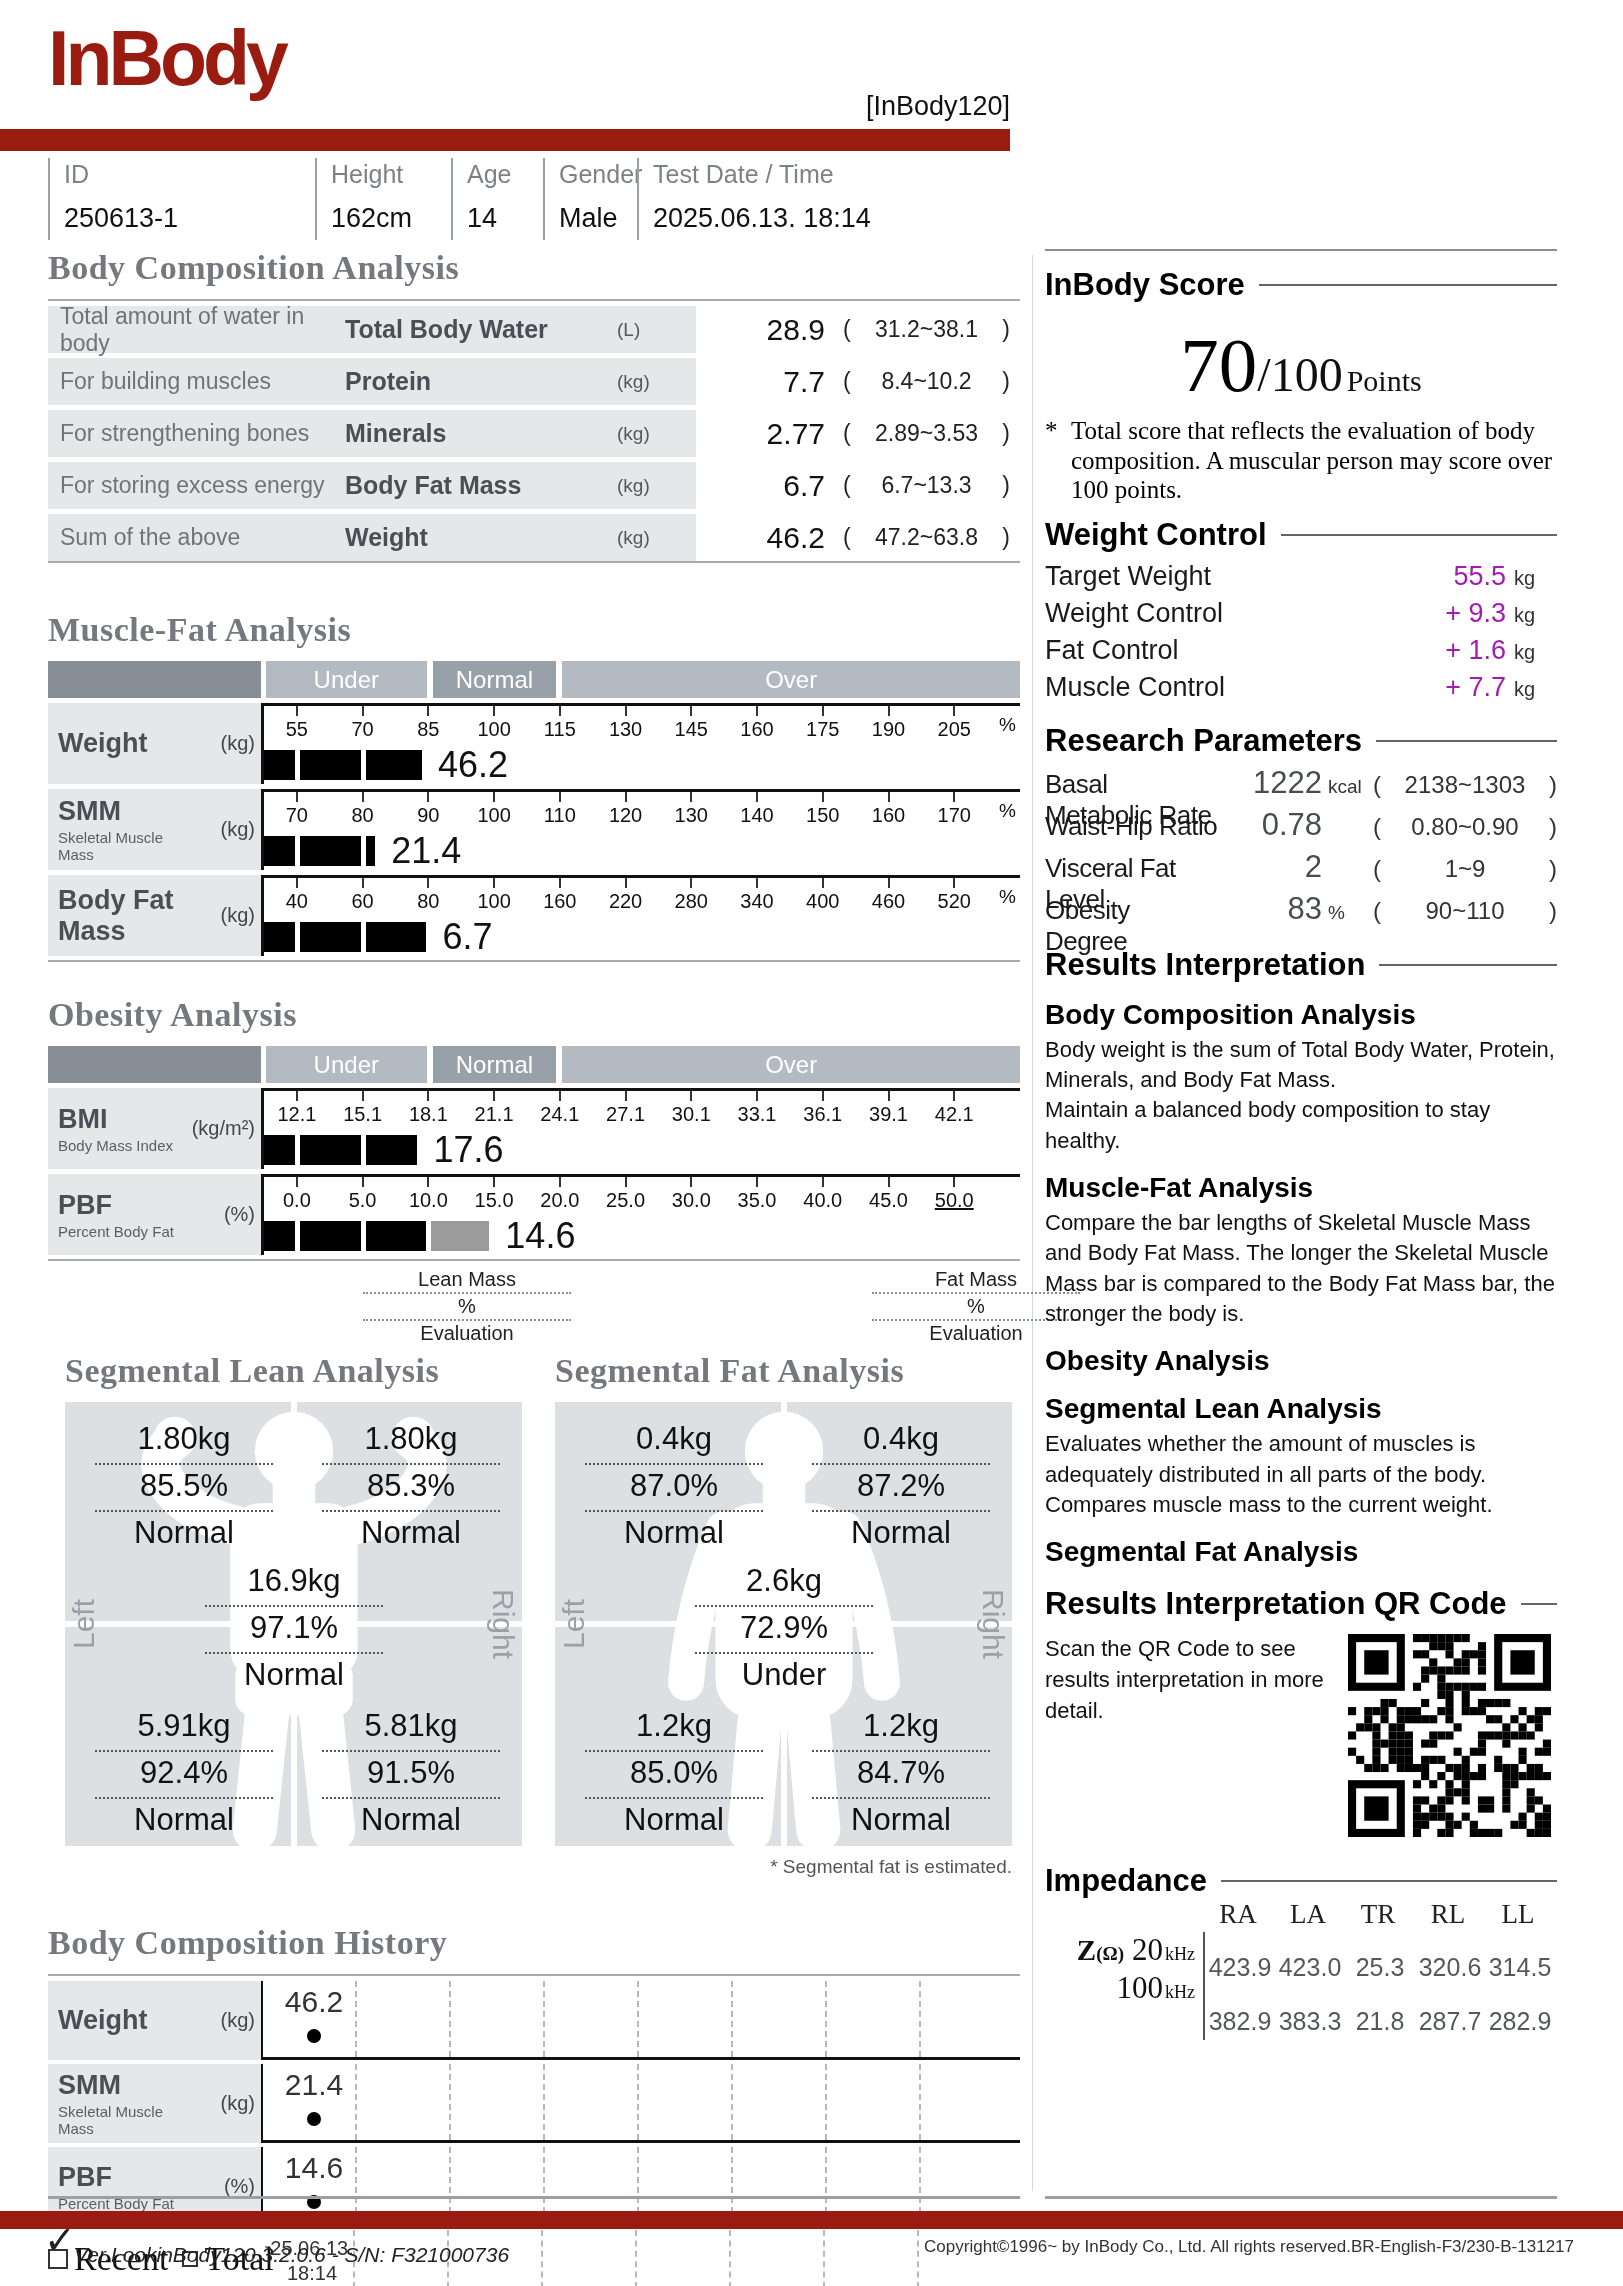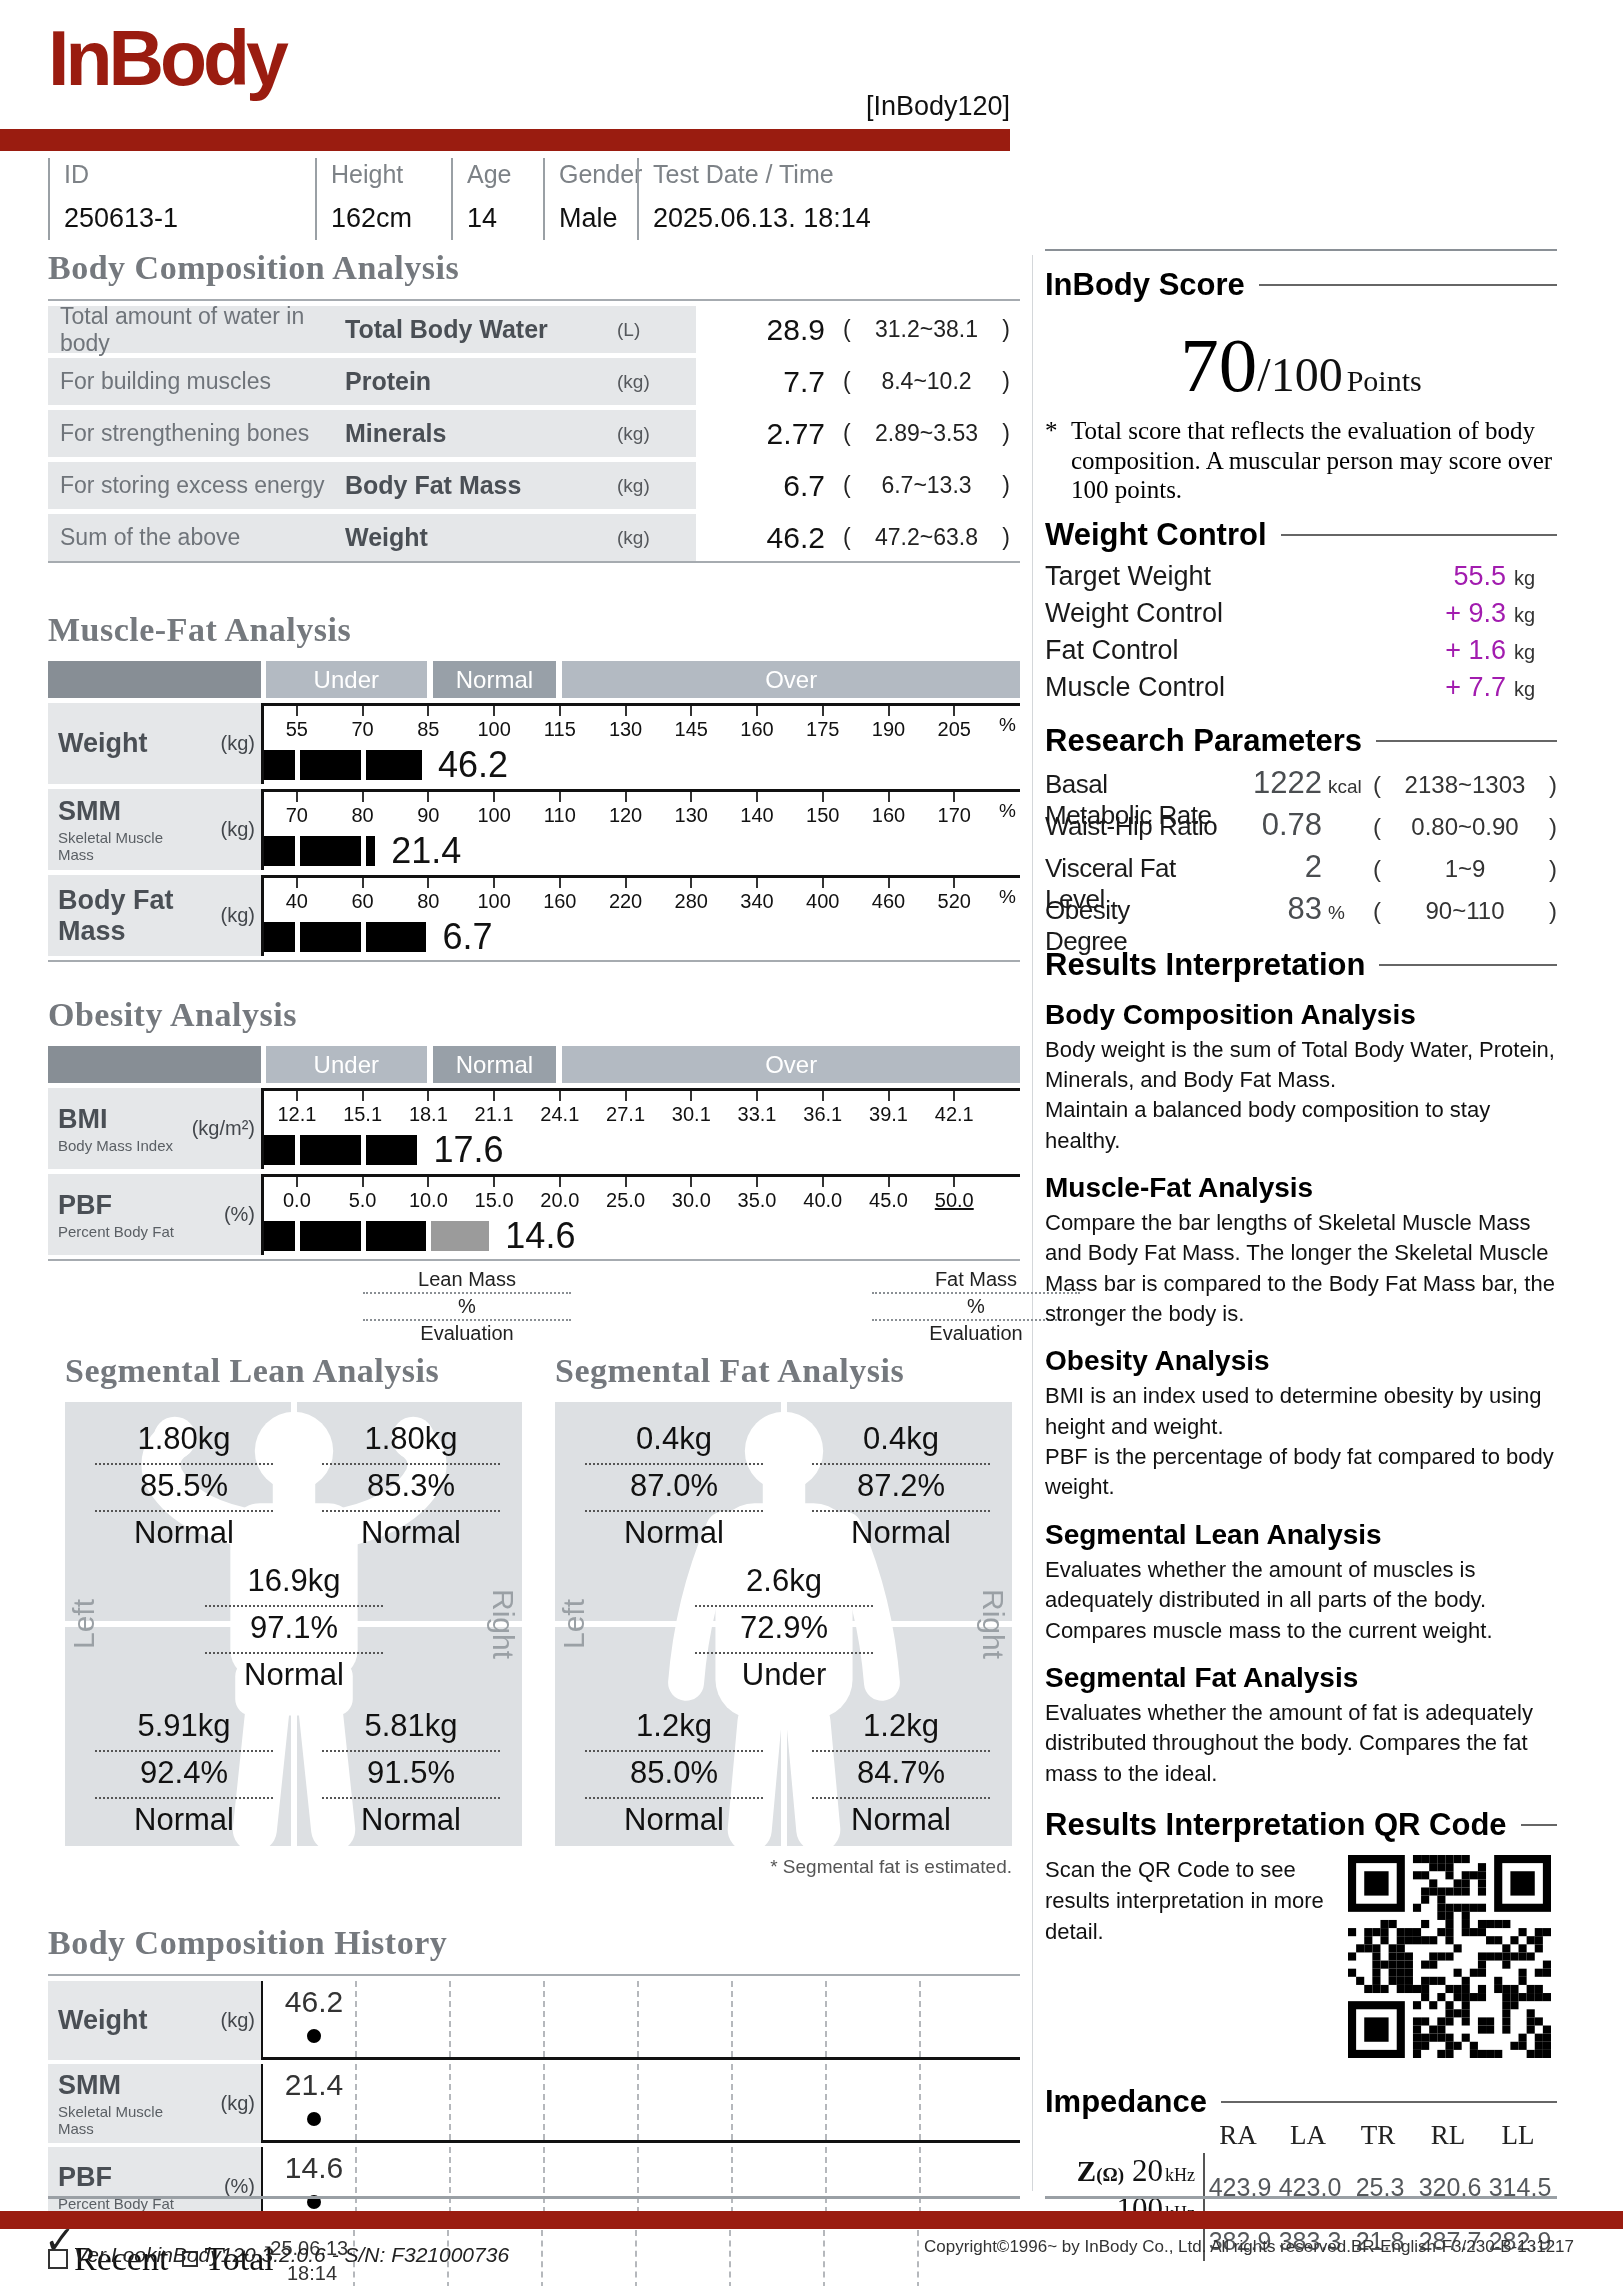--- a/index.html
+++ b/index.html
@@ -809,31 +809,28 @@
       <div class="ri-title">Body Composition Analysis</div>
       <div class="ri-text">Body weight is the sum of Total Body Water, Protein, Minerals, and Body Fat Mass.
 Maintain a balanced body composition to stay healthy.</div>
     </div>
   <div class="ri-block">
       <div class="ri-title">Muscle-Fat Analysis</div>
       <div class="ri-text">Compare the bar lengths of Skeletal Muscle Mass and Body Fat Mass. The longer the Skeletal Muscle Mass bar is compared to the Body Fat Mass bar, the stronger the body is.</div>
     </div>
   <div class="ri-block">
       <div class="ri-title">Obesity Analysis</div>
-      <div class="ri-text">BMI is an index used to determine obesity by using height and weight.
-PBF is the percentage of body fat compared to body weight.</div>
     </div>
   <div class="ri-block">
       <div class="ri-title">Segmental Lean Analysis</div>
       <div class="ri-text">Evaluates whether the amount of muscles is adequately distributed in all parts of the body.
 Compares muscle mass to the current weight.</div>
     </div>
   <div class="ri-block">
       <div class="ri-title">Segmental Fat Analysis</div>
-      <div class="ri-text">Evaluates whether the amount of fat is adequately distributed throughout the body. Compares the fat mass to the ideal.</div>
     </div>
 
   <div class="rhead" style="margin-top:18px;">
       <span>Results Interpretation QR Code</span>
     </div>
   <div class="qr-row">
     <div class="qr-text">Scan the QR Code to see results interpretation in more detail.</div>
     <div class="qr-img"><svg xmlns="http://www.w3.org/2000/svg" width="203" height="203" viewBox="0 0 200 200">
           <rect width="200" height="200" fill="#fff"></rect>
           <rect x="64" y="0" width="8" height="8"></rect>

